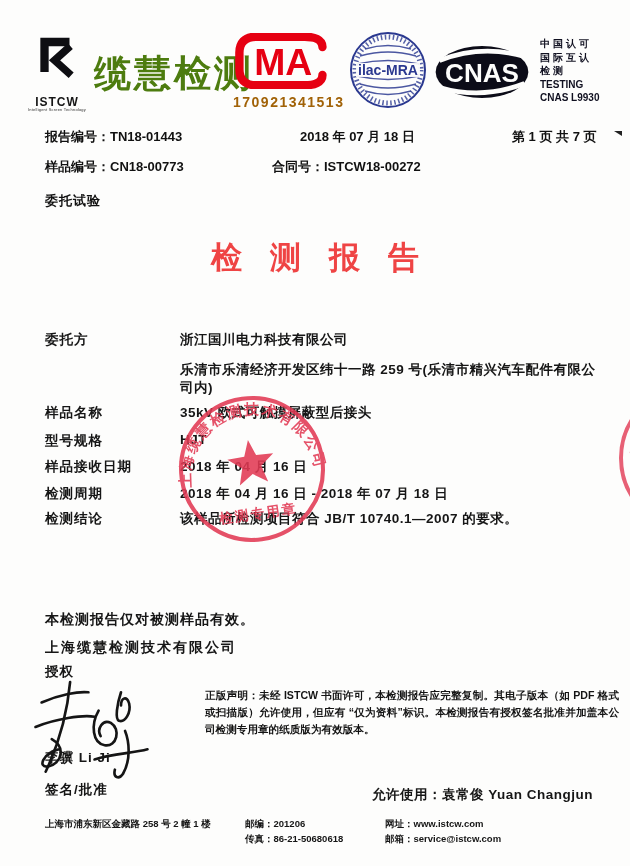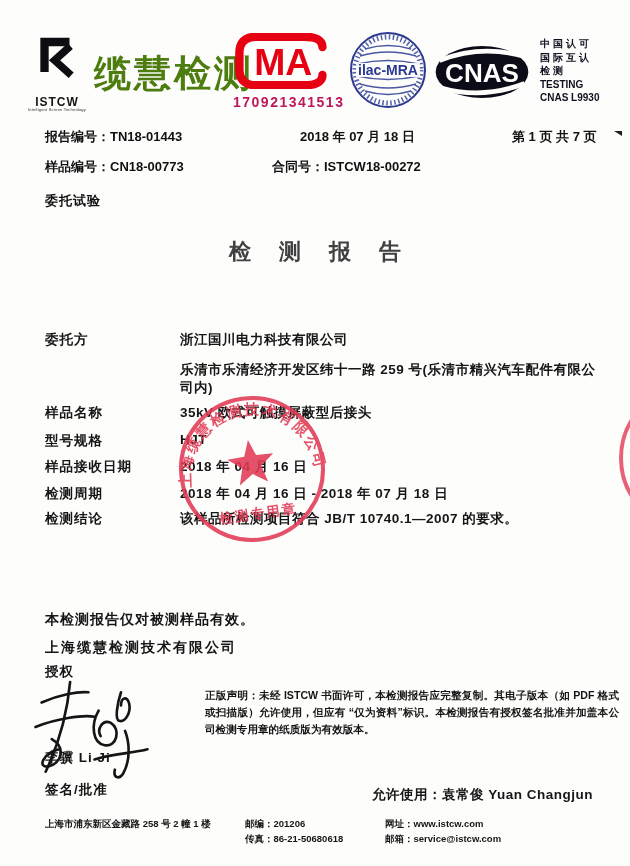--- a/index.html
+++ b/index.html
@@ -10,32 +10,32 @@
     color:#161616;
   }
   .abs{position:absolute;}
   
   .brand{left:28px;top:36px;display:flex;align-items:center;gap:8px;}
   .brand-name{font-size:37px;font-weight:700;letter-spacing:3px;color:#4d7c0f;}
   .istcw-wrap{display:flex;flex-direction:column;align-items:center;line-height:1;}
   .istcw-text{font-size:12px;font-weight:800;letter-spacing:1px;margin-top:8px;}
   .istcw-sub{font-size:4px;color:#333;letter-spacing:.2px;}
   .cma{left:233px;top:33px;width:108px;text-align:center;}
-  .cma-num{font-size:14px;font-weight:700;color:#be185d;letter-spacing:1.5px;margin-top:1px;}
+  .cma-num{font-size:14px;font-weight:700;color:#a16207;letter-spacing:1.5px;margin-top:1px;}
   .ilac{left:348px;top:30px;}
   .cnas{left:433px;top:44px;}
   .accred{left:540px;top:37px;font-size:10px;font-weight:700;line-height:13.5px;color:#101020;}
   .accred .cn{letter-spacing:3px;}
   
   .meta{font-size:13px;font-weight:700;color:#111;}
   .meta .lbl{font-weight:700;}
   .tri{width:0;height:0;border-top:5px solid #222;border-left:8px solid transparent;}
   
-  .title{left:0;top:237px;width:100%;text-align:center;font-size:22px;font-weight:800;
-         letter-spacing:28px;text-indent:28px;color:#404040;}
+  .title{left:0;top:237px;width:100%;text-align:center;font-size:31px;font-weight:800;
+         letter-spacing:28px;text-indent:28px;color:#ef4444;}
   
   .irow{left:45px;width:560px;display:flex;font-size:13.5px;}
   .irow .ilabel{width:135px;flex:none;font-weight:600;letter-spacing:1px;}
   .irow .ival{font-weight:700;letter-spacing:.5px;}
   
   .stamp{left:176px;top:393px;width:152px;height:152px;transform:rotate(-8deg);opacity:.88;pointer-events:none;}
   .edge-stamp{left:583px;top:376px;width:160px;height:165px;opacity:.8;pointer-events:none;}
   
   .validity{left:45px;top:611px;font-size:14px;font-weight:700;letter-spacing:1px;}
   .company2{left:45px;top:639px;font-size:14px;font-weight:700;letter-spacing:2px;}

